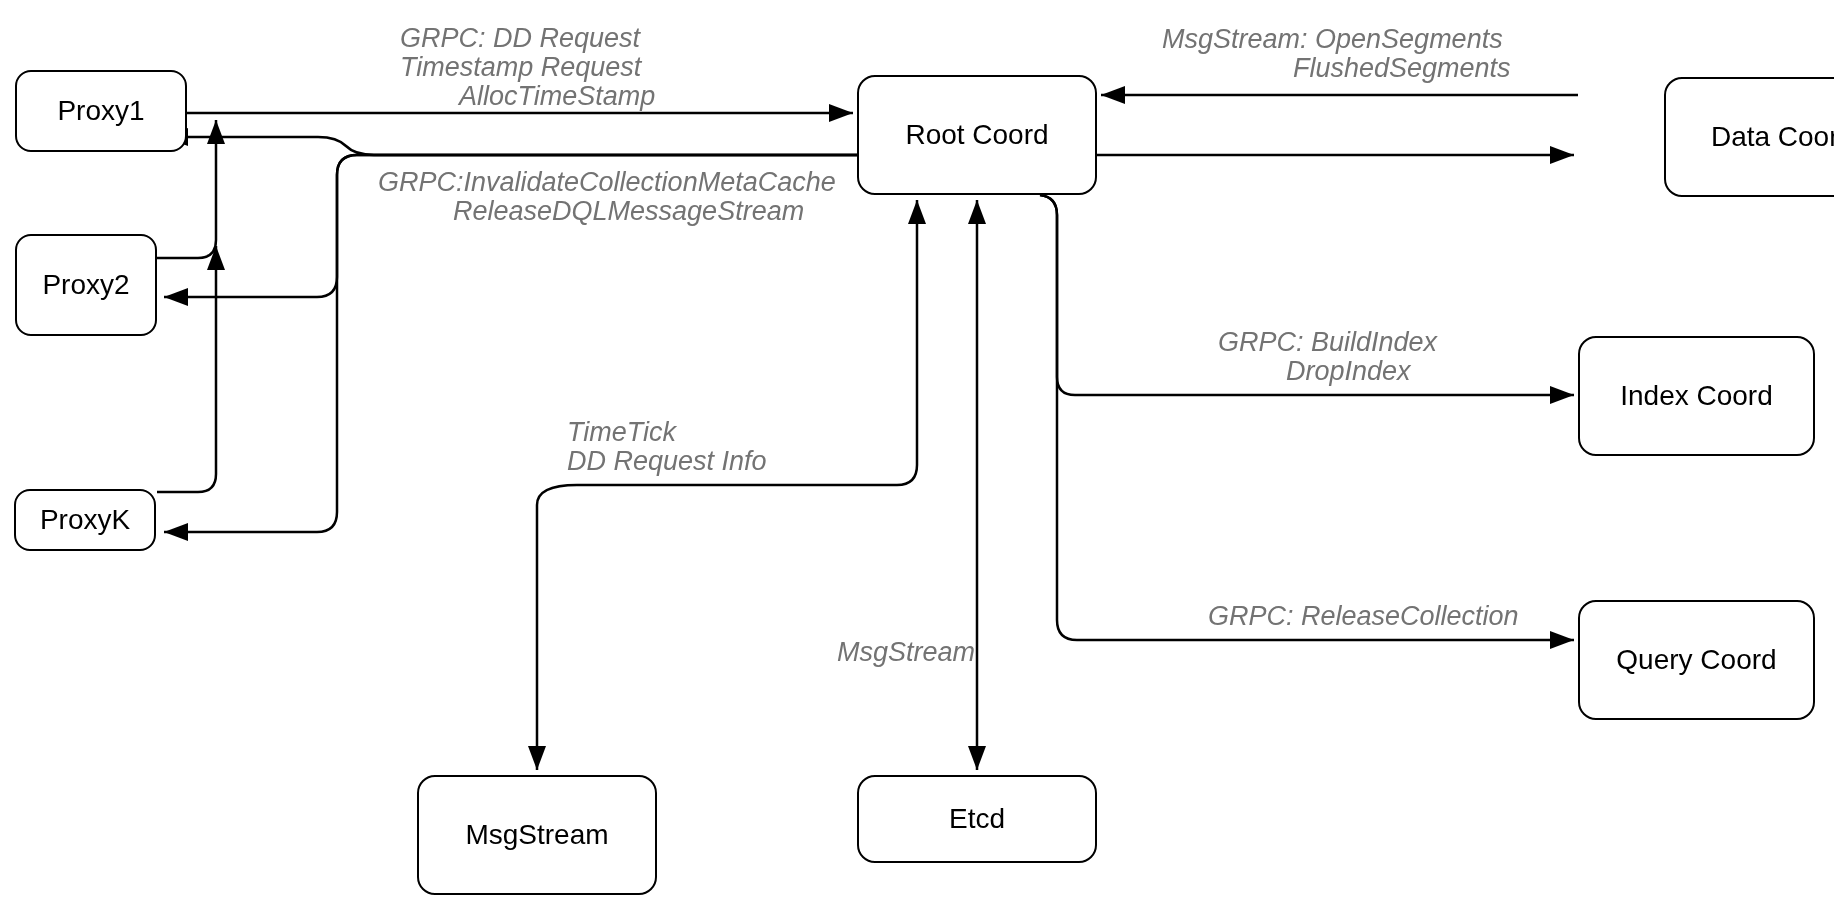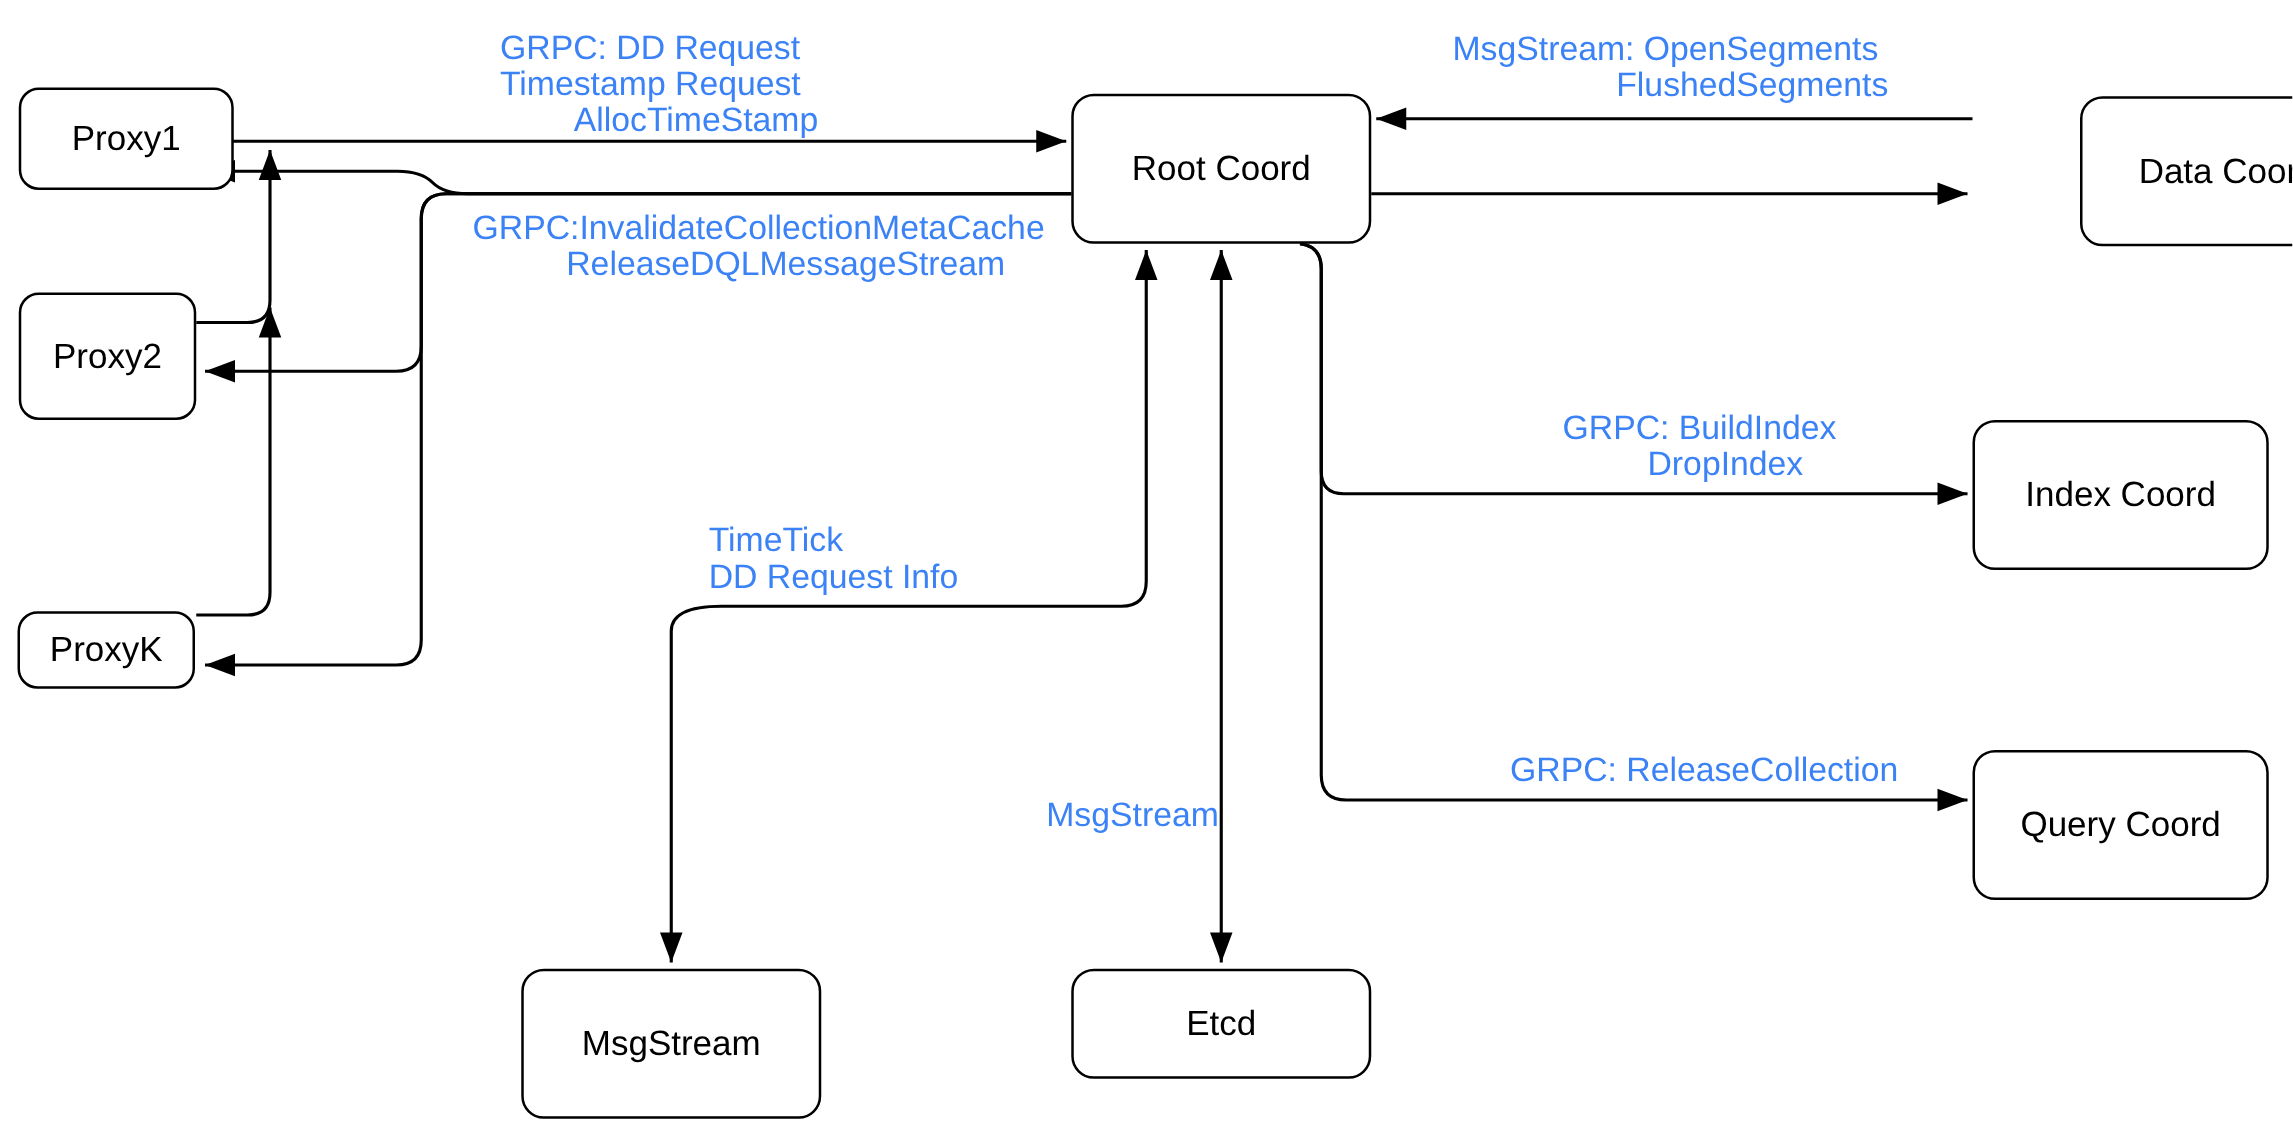--- a/index.html
+++ b/index.html
@@ -29,23 +29,24 @@
     justify-content: center;
     font-size: 28px;
     color: #000000;
     box-sizing: border-box;
     white-space: nowrap;
   }
   .node.small { border-radius: 16px; }
   .edge-label {
     position: absolute;
     font-size: 27px;
-    color: #3b82f6;
+    color: #737373;
     line-height: 29px;
     white-space: nowrap;
+    font-style: italic;
   }
   .edge-label div { white-space: nowrap; }
 </style>
 </head>
 <body>
 
 <div id="canvas">
 
   <svg id="edges" width="1834" height="914" viewBox="0 0 1834 914">
     <defs>
@@ -92,21 +93,21 @@
     <div>GRPC:InvalidateCollectionMetaCache</div>
     <div style="margin-left:75px;">ReleaseDQLMessageStream</div>
   </div>
 
   <div class="edge-label" style="left:1162px; top:25px;">
     <div>MsgStream: OpenSegments</div>
     <div style="margin-left:131px;">FlushedSegments</div>
   </div>
 
 
-  <div class="edge-label" style="left:1250px; top:328px;">
+  <div class="edge-label" style="left:1218px; top:328px;">
     <div>GRPC: BuildIndex</div>
     <div style="margin-left:68px;">DropIndex</div>
   </div>
 
   <div class="edge-label" style="left:1208px; top:602px;">
     <div>GRPC: ReleaseCollection</div>
   </div>
 
   <div class="edge-label" style="left:567px; top:418px;">
     <div>TimeTick</div>

